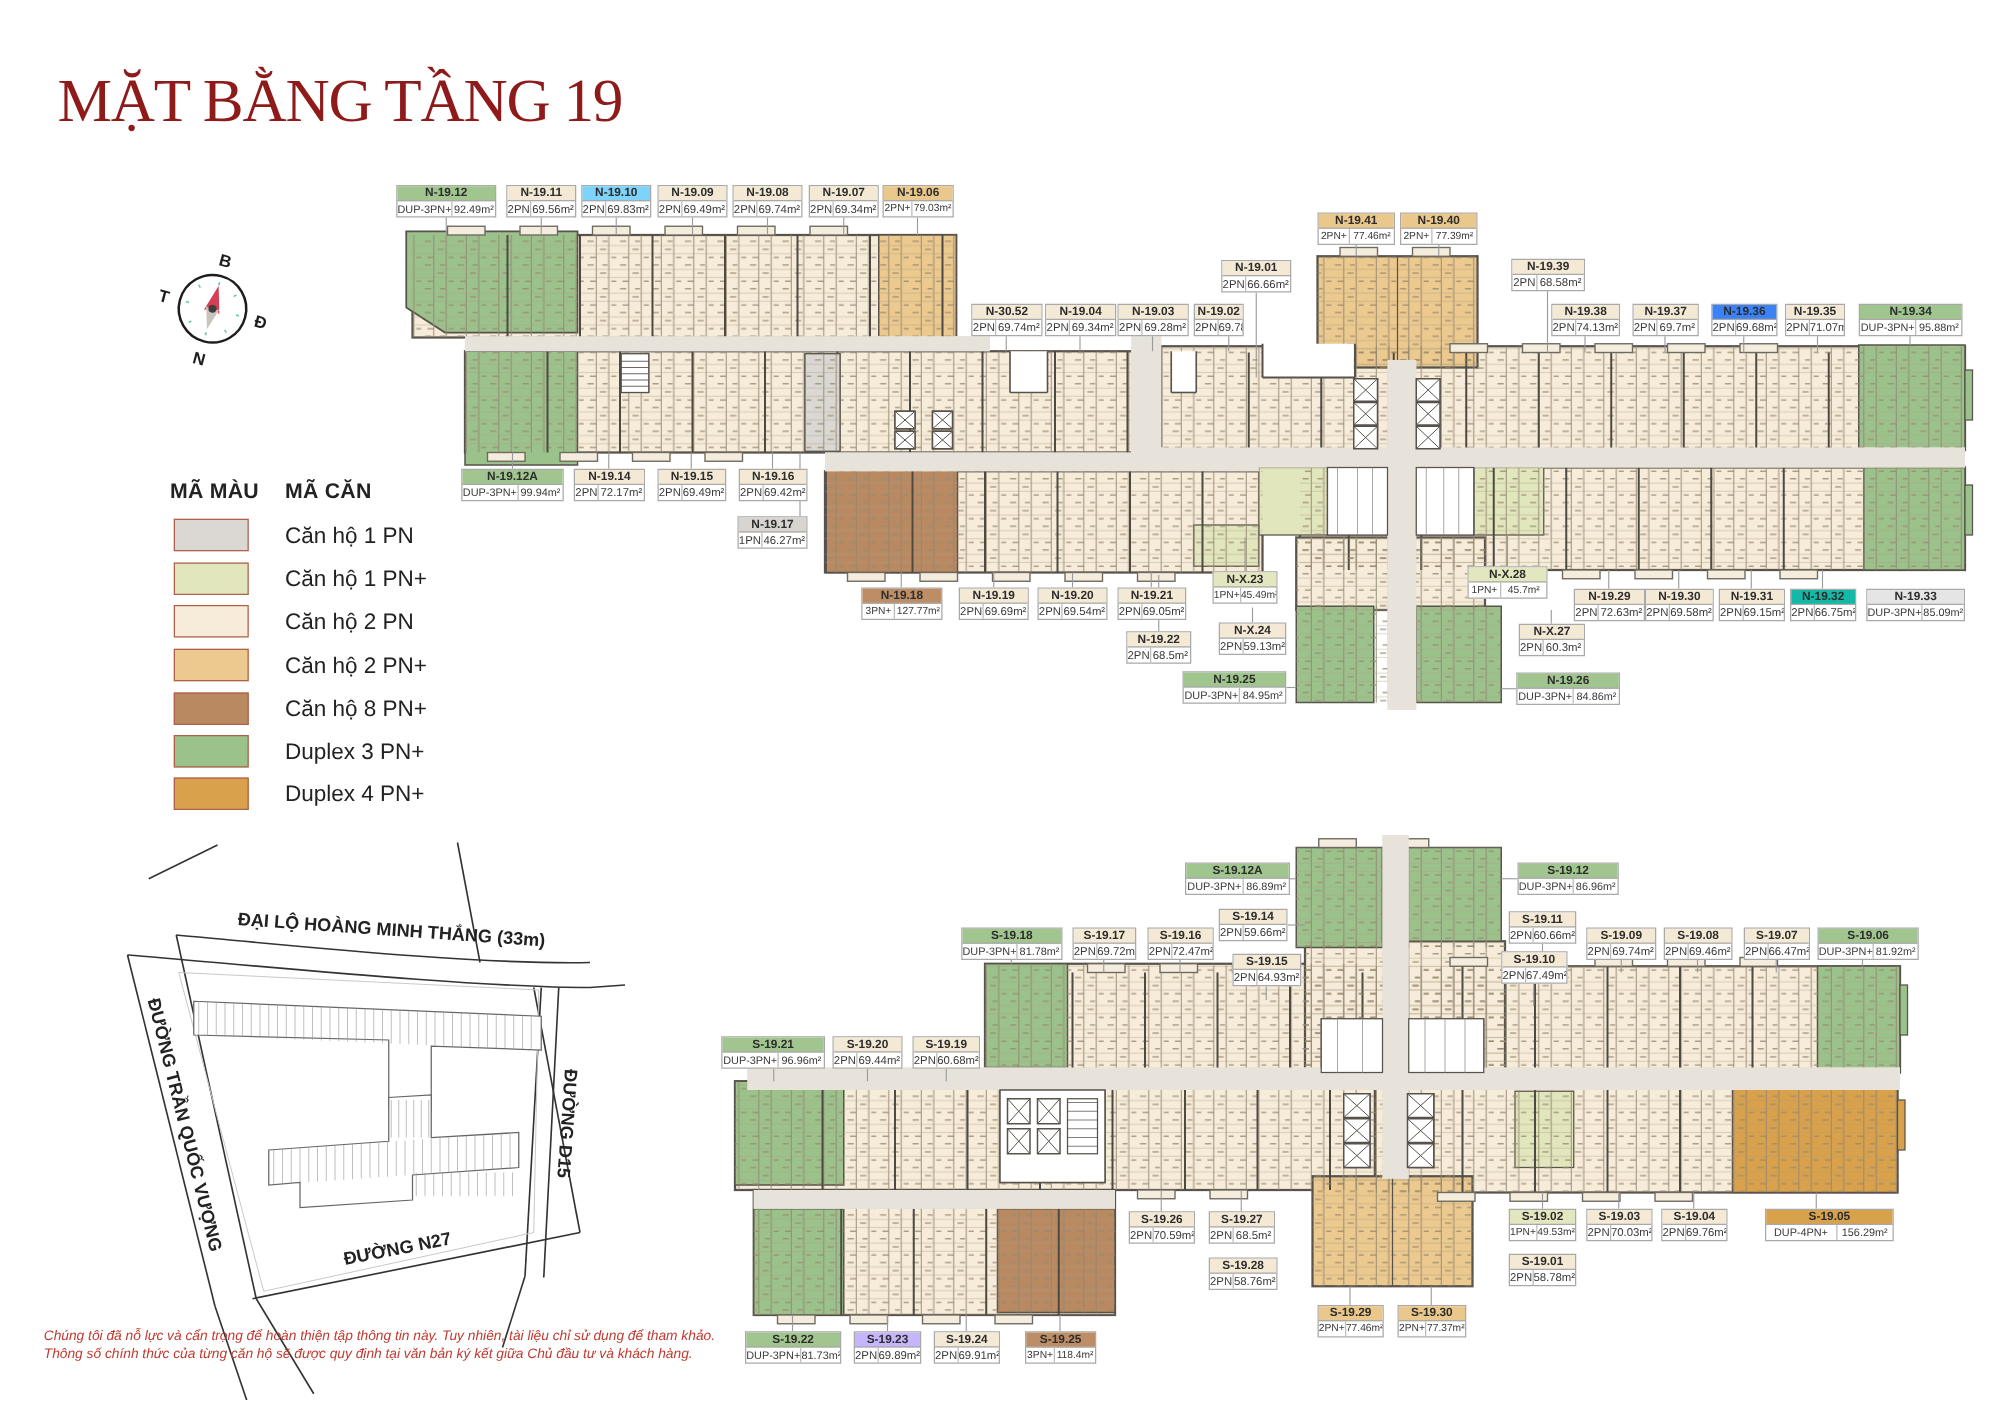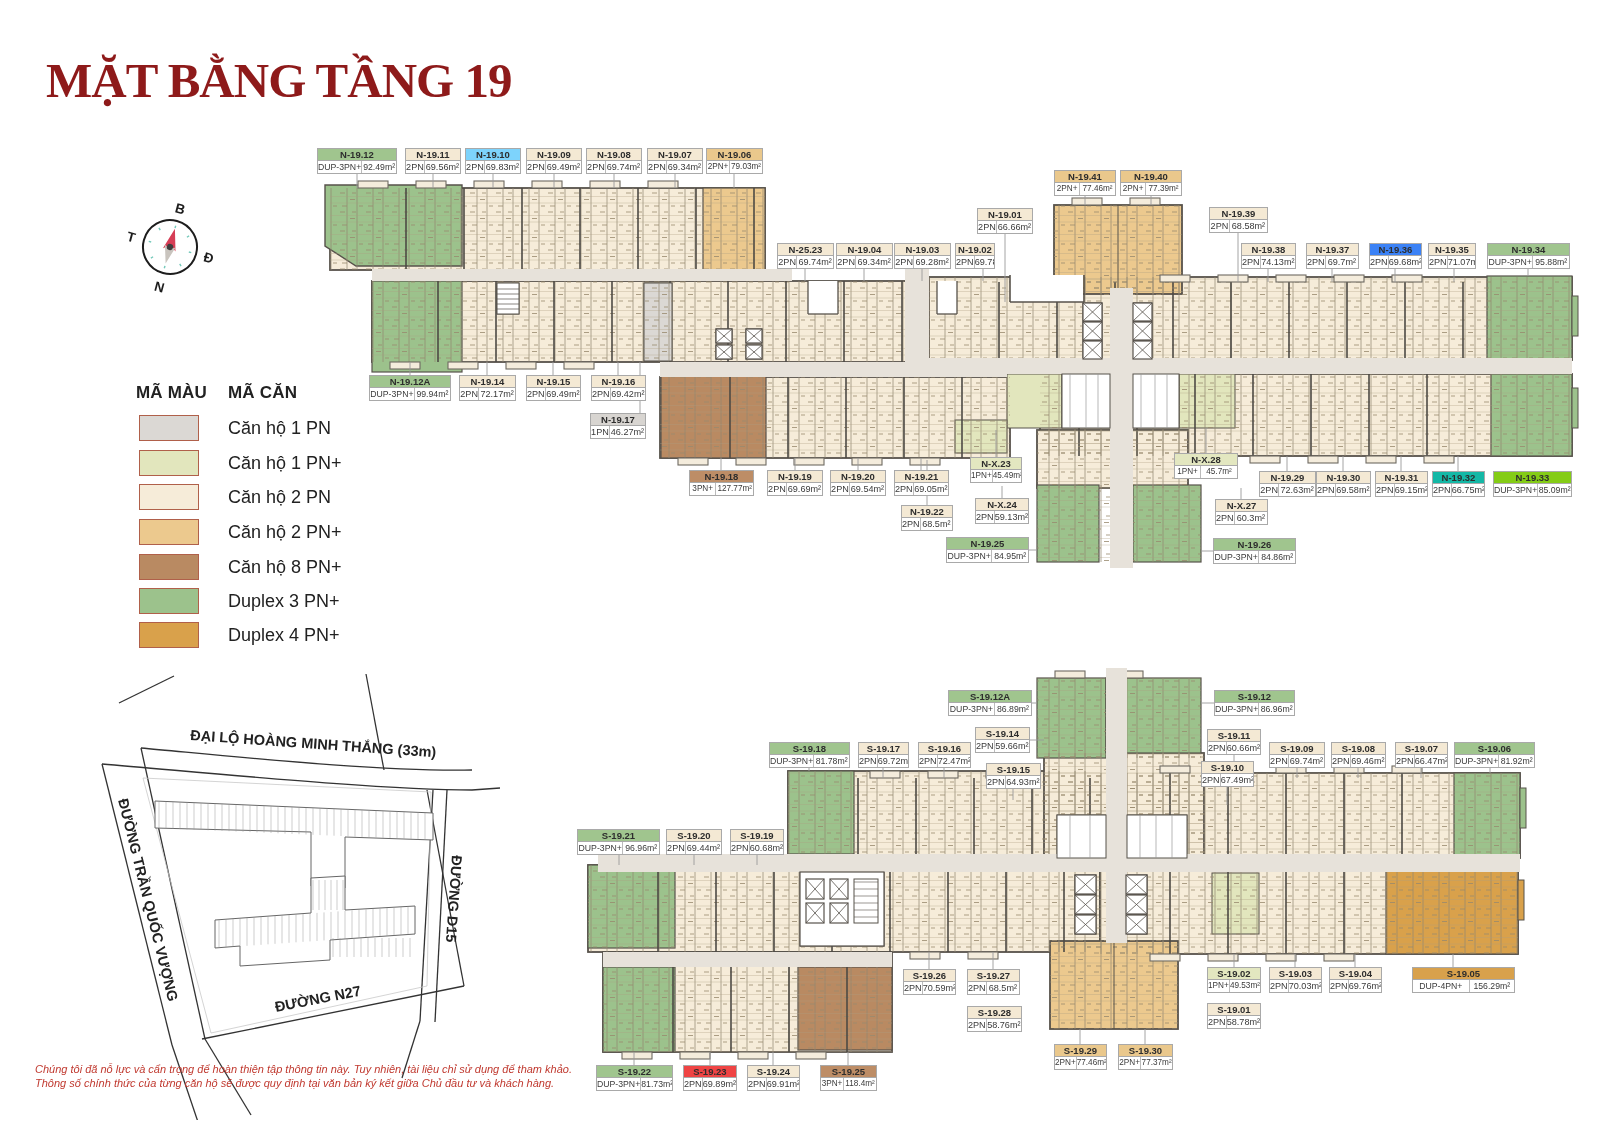--- a/index.html
+++ b/index.html
@@ -1,18 +1,18 @@
 <!DOCTYPE html>
 <html><head><meta charset="utf-8">
 <style>
 *{margin:0;padding:0;box-sizing:border-box}
 body{width:1600px;height:1132px;position:relative;background:#fff;overflow:hidden;
  font-family:"Liberation Sans",sans-serif}
 h1{position:absolute;left:46px;top:52px;font-family:"Liberation Serif",serif;
- font-size:49px;font-weight:bold;color:#8e1a1a;letter-spacing:-1px}
+ font-size:49px;font-weight:normal;color:#8e1a1a;letter-spacing:-1px}
 .L{position:absolute;border:1px solid #a9a9a9;background:#fff;text-align:center;z-index:5}
 .L .t{font-weight:bold;font-size:9.5px;line-height:11px;color:#2d2d2d;border-bottom:1px solid #a9a9a9}
 .L .a{display:flex;font-size:9.1px;line-height:12px;color:#3a3a3a;white-space:nowrap;overflow:hidden}
 .L .p{flex:0 0 35%;border-right:1px solid #bbb}
 .L .q{flex:1}
 .L .a.d{font-size:8.7px}
 .L .a.c{font-size:8.2px}
 .L .a.c .p{flex:0 0 42%}
 .L .a.d .p{flex:0 0 56%}
 .leg-h{position:absolute;font-size:17px;font-weight:bold;color:#222;letter-spacing:0.2px}
@@ -692,21 +692,21 @@
     </div>
   </div>
 <div class="L" style="left:1209px;top:207px;width:59px">
     <div class="t" style="background:#f4e9d4">N-19.39</div>
     <div class="a">
       <span class="p">2PN</span>
       <span class="q">68.58m²</span>
     </div>
   </div>
 <div class="L" style="left:777px;top:243px;width:57px">
-    <div class="t" style="background:#f4e9d4">N-25.23</div>
+    <div class="t" style="background:#f4e9d4">N-30.52</div>
     <div class="a">
       <span class="p">2PN</span>
       <span class="q">69.74m²</span>
     </div>
   </div>
 <div class="L" style="left:836px;top:243px;width:57px">
     <div class="t" style="background:#f4e9d4">N-19.04</div>
     <div class="a">
       <span class="p">2PN</span>
       <span class="q">69.34m²</span>
@@ -881,21 +881,21 @@
     </div>
   </div>
 <div class="L" style="left:1432px;top:471px;width:53px">
     <div class="t" style="background:#14b8a6">N-19.32</div>
     <div class="a">
       <span class="p">2PN</span>
       <span class="q">66.75m²</span>
     </div>
   </div>
 <div class="L" style="left:1493px;top:471px;width:79px">
-    <div class="t" style="background:#84cc16">N-19.33</div>
+    <div class="t" style="background:#e5e5e5">N-19.33</div>
     <div class="a d">
       <span class="p">DUP-3PN+</span>
       <span class="q">85.09m²</span>
     </div>
   </div>
 <div class="L" style="left:1215px;top:499px;width:53px">
     <div class="t" style="background:#f4e9d4">N-X.27</div>
     <div class="a">
       <span class="p">2PN</span>
       <span class="q">60.3m²</span>
@@ -1091,21 +1091,21 @@
     </div>
   </div>
 <div class="L" style="left:596px;top:1065px;width:77px">
     <div class="t" style="background:#a0c58e">S-19.22</div>
     <div class="a d">
       <span class="p">DUP-3PN+</span>
       <span class="q">81.73m²</span>
     </div>
   </div>
 <div class="L" style="left:683px;top:1065px;width:54px">
-    <div class="t" style="background:#ef4444">S-19.23</div>
+    <div class="t" style="background:#c4b5fd">S-19.23</div>
     <div class="a">
       <span class="p">2PN</span>
       <span class="q">69.89m²</span>
     </div>
   </div>
 <div class="L" style="left:747px;top:1065px;width:53px">
     <div class="t" style="background:#f4e9d4">S-19.24</div>
     <div class="a">
       <span class="p">2PN</span>
       <span class="q">69.91m²</span>

